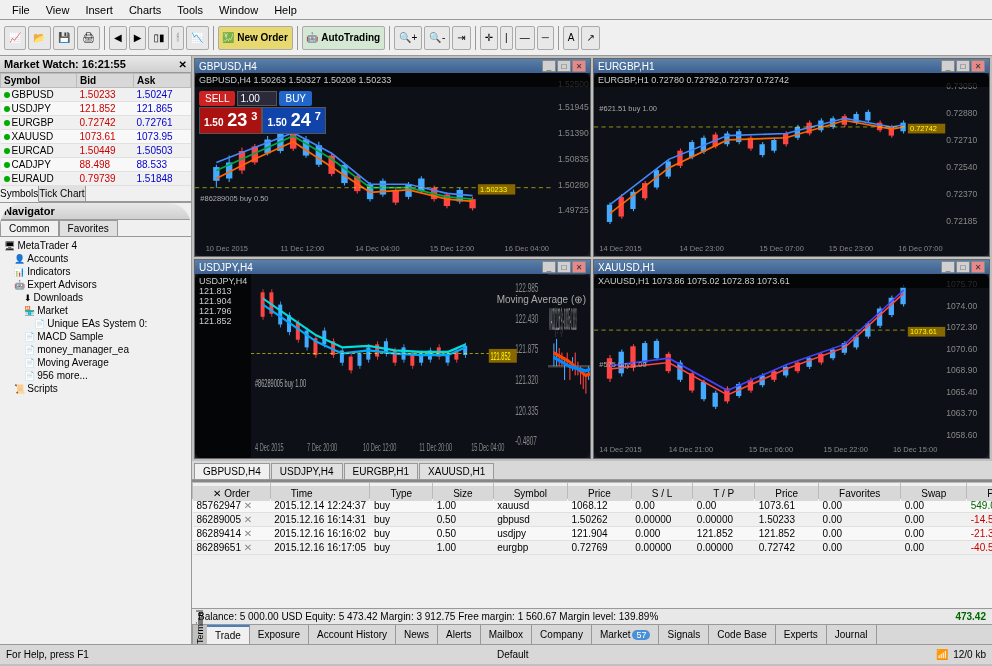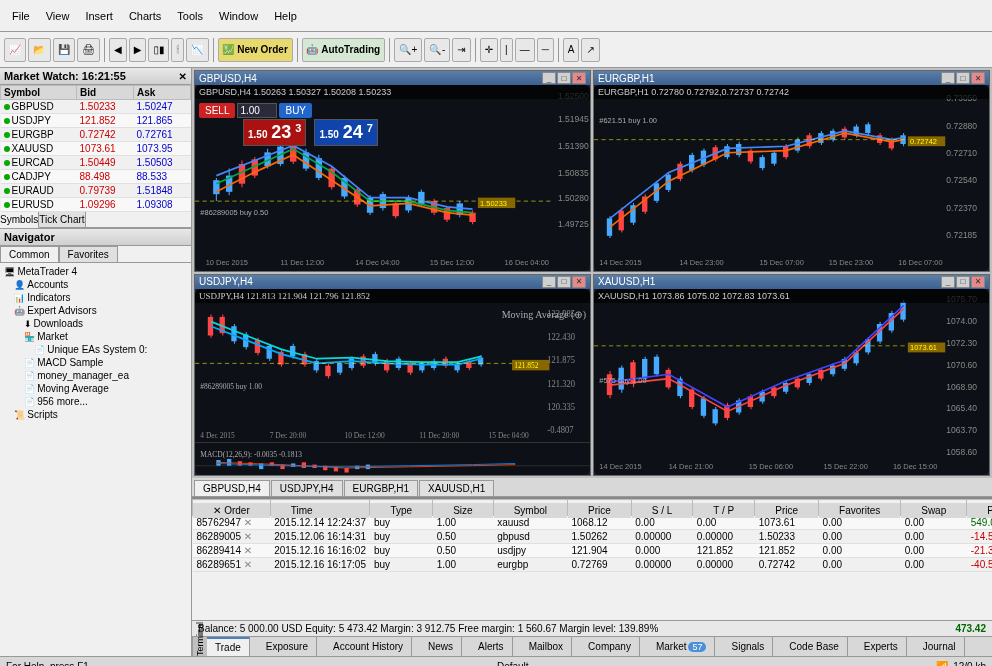--- a/index.html
+++ b/index.html
@@ -1,19 +1,19 @@
 <!DOCTYPE html>
 <html><head>
   <meta charset="utf-8">
   <style>
     * { margin: 0; padding: 0; box-sizing: border-box; }
     body { width: 992px; height: 666px; background: #c0c0c0; font-family: 'Segoe UI', Arial, sans-serif; font-size: 11px; overflow: hidden; }
     
     
-    .menu-bar { background: #f0f0f0; border-bottom: 1px solid #999; display: flex; align-items: center; padding: 2px 4px; height: 32px; }
+    .menu-bar { background: #f0f0f0; border-bottom: 1px solid #999; display: flex; align-items: center; padding: 2px 4px; height: 20px; }
     .menu-item { padding: 2px 8px; cursor: pointer; font-size: 11px; }
     
     
     .toolbar { background: #f0f0f0; border-bottom: 1px solid #999; display: flex; align-items: center; padding: 2px 4px; height: 36px; gap: 2px; flex-wrap: wrap; }
     .toolbar-btn { background: #e8e8e8; border: 1px solid #aaa; padding: 2px 4px; cursor: pointer; font-size: 10px; height: 24px; display: flex; align-items: center; gap: 2px; border-radius: 2px; }
     .toolbar-separator { width: 1px; height: 24px; background: #999; margin: 0 2px; }
     
     
     .main-layout { display: flex; height: calc(666px - 22px - 36px - 20px); }
     
@@ -32,21 +32,21 @@
     .price-up { color: #cc0000; }
     .price-down { color: #0000cc; }
     .dot { display: inline-block; width: 6px; height: 6px; border-radius: 50%; background: #00aa00; margin-right: 2px; }
     
     
     .panel-tabs { display: flex; border-bottom: 1px solid #999; }
     .panel-tab { padding: 2px 0; font-size: 10px; cursor: pointer; border-right: 1px solid #999; background: #e0e0e0; }
     .panel-tab.active { background: #f0f0f0; border-bottom: 1px solid #f0f0f0; margin-bottom: -1px; }
     
     
-    .navigator { flex: 1; overflow: hidden; }
+    .navigator { flex: 1; overflow: hidden; border-radius: 23px; }
     .nav-tree { padding: 2px; font-size: 10px; overflow-y: auto; height: 100%; }
     .nav-item { padding: 1px 2px; cursor: pointer; display: flex; align-items: center; gap: 2px; }
     .nav-item.indent1 { padding-left: 12px; }
     .nav-item.indent2 { padding-left: 22px; }
     .nav-item.indent3 { padding-left: 32px; }
     .nav-icon { font-size: 9px; }
     .nav-tabs { display: flex; border-bottom: 1px solid #999; }
     .nav-tab { padding: 2px 8px; font-size: 10px; cursor: pointer; border: 1px solid #999; background: #e0e0e0; border-bottom: none; }
     .nav-tab.active { background: #f0f0f0; }
     
@@ -66,21 +66,21 @@
     .orders-table th { background: #d8d8d8; border: 1px solid #bbb; padding: 2px 20px; text-align: left; font-weight: normal; position: sticky; top: 4px; white-space: nowrap; }
     .orders-table td { border-bottom: 1px solid #e0e0e0; padding: 1px 4px; white-space: nowrap; }
     .row-x { color: #888; cursor: pointer; }
     
     .balance-bar { background: #e8e8e8; border-top: 1px solid #999; padding: 2px 6px; font-size: 10px; display: flex; justify-content: space-between; align-items: center; }
     .balance-profit { font-weight: bold; color: #006600; }
     
     
     .terminal-section { height: 20px; background: #d8d8d8; border-top: 1px solid #999; display: flex; align-items: center; }
     .terminal-label { writing-mode: vertical-lr; transform: rotate(180deg); font-size: 9px; padding: 0 2px; background: #c0c0c0; border-right: 1px solid #999; height: 100%; display: flex; align-items: center; }
-    .terminal-tabs { display: flex; align-items: center; gap: 8px; }
+    .terminal-tabs { display: flex; align-items: center; gap: 0; }
     .terminal-tab { padding: 1px 8px; font-size: 10px; cursor: pointer; border-right: 1px solid #999; height: 20px; display: flex; align-items: center; }
     .terminal-tab.active { background: #f0f0f0; border-top: 2px solid #4a7fc0; }
     .terminal-badge { background: #4a90d9; color: white; border-radius: 8px; padding: 0 4px; font-size: 9px; margin-left: 2px; }
     
     
     .status-bar { background: #d8d8d8; border-top: 1px solid #999; height: 20px; display: flex; align-items: center; padding: 0 6px; font-size: 10px; justify-content: space-between; }
     
     
     .gbpusd-chart { background: linear-gradient(180deg, #0d1117 0%, #0d1117 100%); }
     .eurgbp-chart { background: #0d1117; }
@@ -205,25 +205,20 @@
             <tr style="cursor: pointer;">
     <td><span class="dot"></span>CADJPY</td>
     <td class="price-up">88.498</td>
     <td class="price-down">88.533</td>
   </tr>
             <tr class="even" style="cursor: pointer;">
     <td><span class="dot"></span>EURAUD</td>
     <td class="price-up">0.79739</td>
     <td class="price-down">1.51848</td>
   </tr>
-            <tr style="cursor: pointer;">
-    <td><span class="dot"></span>EURUSD</td>
-    <td class="price-up">1.09296</td>
-    <td class="price-down">1.09308</td>
-  </tr>
           </tbody>
       </table>
       <div class="panel-tabs">
         <div class="panel-tab active">Symbols</div>
         <div class="panel-tab">Tick Chart</div>
       </div>
     </div>
 
     <div class="navigator">
       <div class="navigator-header">Navigator</div>
@@ -298,21 +293,21 @@
           </div>
         </div>
         <div class="chart-body gbpusd-chart">
           <div class="chart-info">GBPUSD,H4  1.50263 1.50327 1.50208 1.50233</div>
           
           <div class="trade-panel" style="top:18px;">
             <button class="sell-btn">SELL</button>
             <input type="text" class="lot-input" value="1.00" style="">
             <button class="buy-btn">BUY</button>
           </div>
-          <div style="position:absolute; top:34px; left:4px; display:flex; gap:8px; z-index:2;margin-left:44px;">
+          <div style="position:absolute; top:34px; left:4px; display:flex; gap:0; z-index:2;">
             <div class="price-display" style="background:#aa1111;">
               <span style="font-size:10px;">1.50</span>
               <span style="font-size:18px; font-weight:bold;">23</span>
               <span style="font-size:11px; vertical-align:super;">3</span>
             </div>
             <div class="price-display" style="background:#1144aa;">
               <span style="font-size:10px;">1.50</span>
               <span style="font-size:18px; font-weight:bold;">24</span>
               <span style="font-size:11px; vertical-align:super;">7</span>
             </div>
@@ -480,21 +475,21 @@
 
       <div class="chart-window">
         <div class="chart-titlebar">
           <span>USDJPY,H4</span>
           <div class="chart-controls">
             <div class="chart-ctrl-btn">_</div>
             <div class="chart-ctrl-btn">□</div>
             <div class="chart-ctrl-btn" style="background:#e88888;">✕</div>
           </div>
         </div>
-        <div class="chart-body usdjpy-chart" style="display:flex; flex-direction:column;font-family:Liberation Serif, serif;">
+        <div class="chart-body usdjpy-chart" style="display:flex; flex-direction:row;">
           <div class="chart-info" style="position:relative;">USDJPY,H4  121.813 121.904 121.796 121.852</div>
           <div style="position:absolute; top:20px; right:4px; color:#aaa; font-size:10px;padding-left:12px;">Moving Average (⊕)</div>
           <svg viewBox="0 0 370 120" preserveAspectRatio="none" style="flex:0 0 75%;">
             <text x="330" y="12" fill="#888" font-size="8">122.985</text>
             <text x="330" y="32" fill="#888" font-size="8">122.430</text>
             <text x="330" y="52" fill="#888" font-size="8">121.875</text>
             <text x="330" y="72" fill="#888" font-size="8">121.320</text>
             <text x="330" y="92" fill="#888" font-size="8">120.335</text>
             <text x="330" y="112" fill="#888" font-size="8">-0.4807</text>
 
@@ -717,21 +712,21 @@
     <td>1068.12</td>
     <td>0.00</td>
     <td>0.00</td>
     <td>1073.61</td>
     <td>0.00</td>
     <td>0.00</td>
     <td class="profit-positive">549.00</td>
   </tr>
               <tr>
     <td>86289005 <span class="row-x">✕</span></td>
-    <td>2015.12.06 16:14:31</td>
+    <td>2015.12.16 16:14:31</td>
     <td>buy</td>
     <td>0.50</td>
     <td>gbpusd</td>
     <td>1.50262</td>
     <td>0.00000</td>
     <td>0.00000</td>
     <td>1.50233</td>
     <td>0.00</td>
     <td>0.00</td>
     <td class="profit-negative">-14.50</td>

